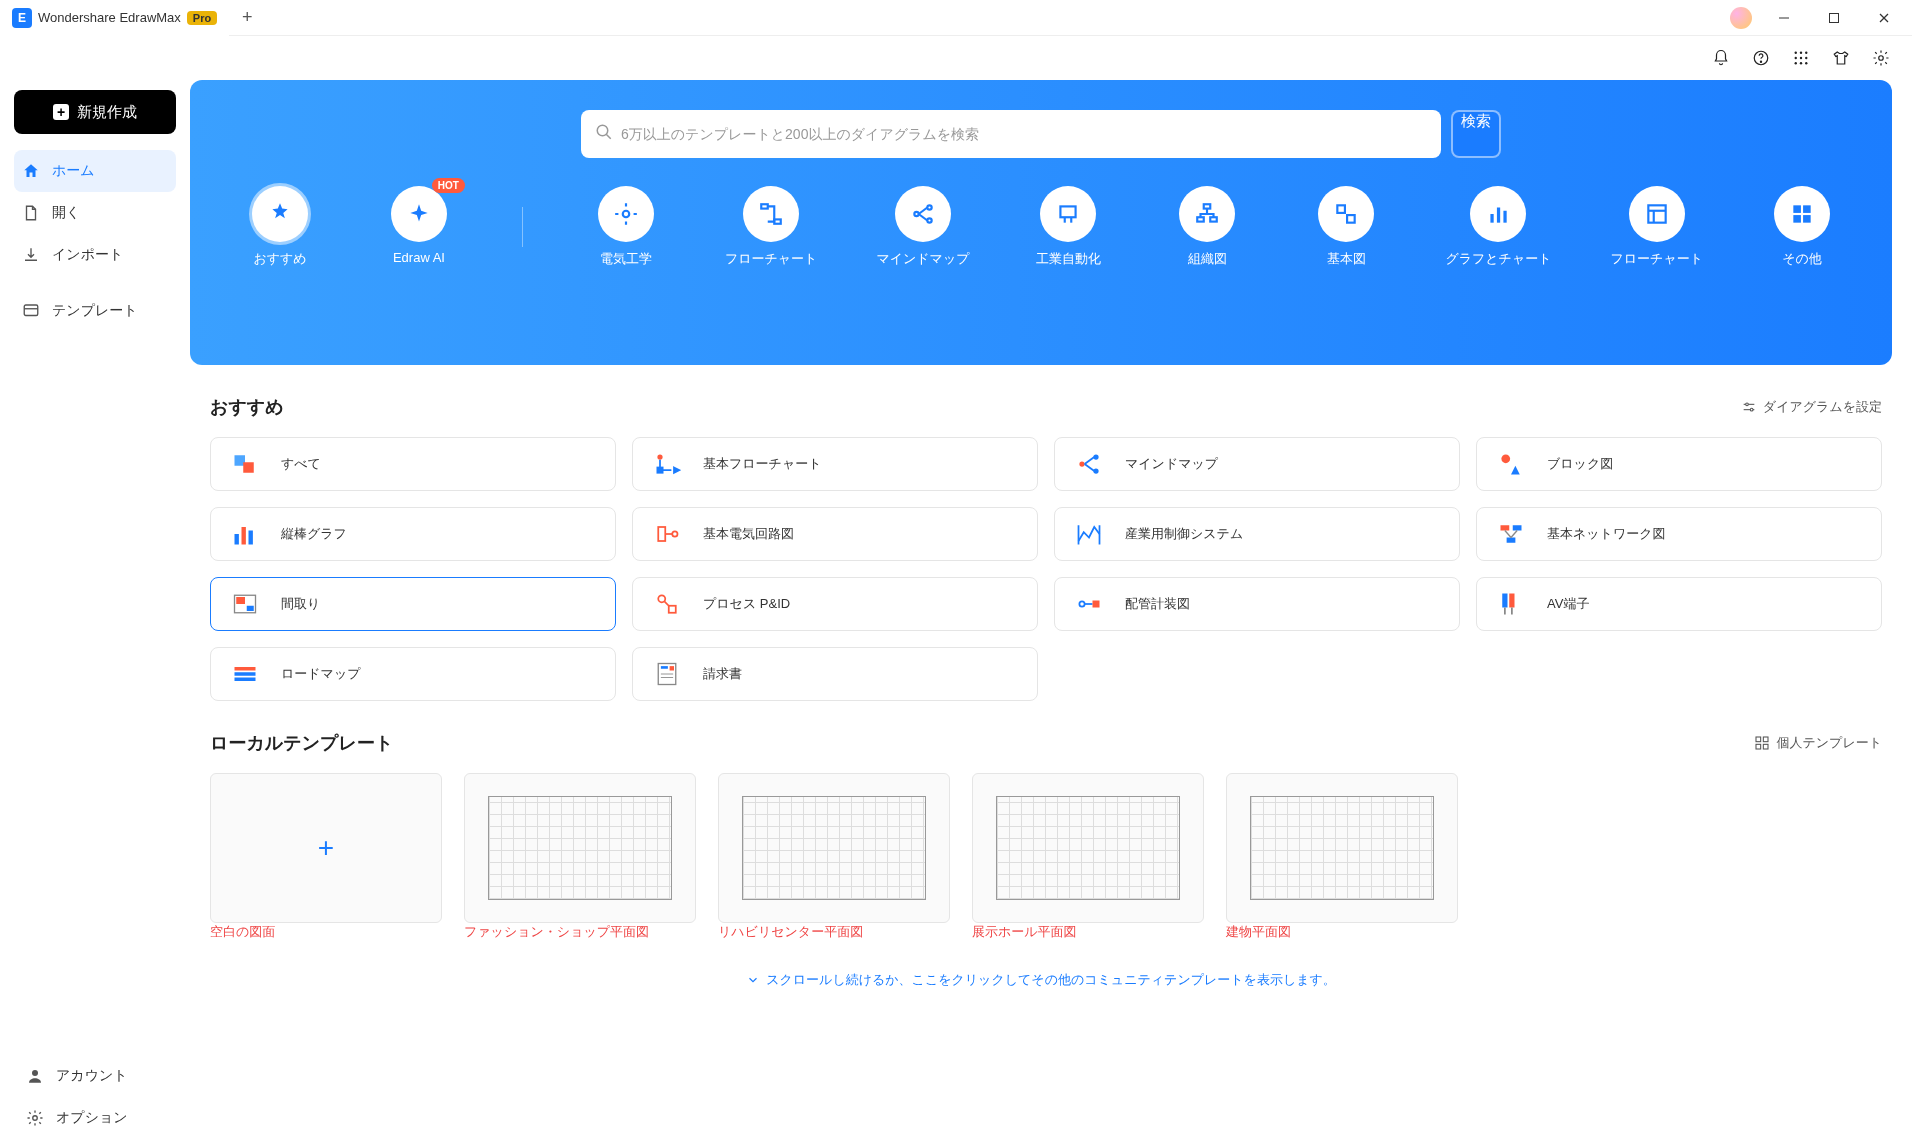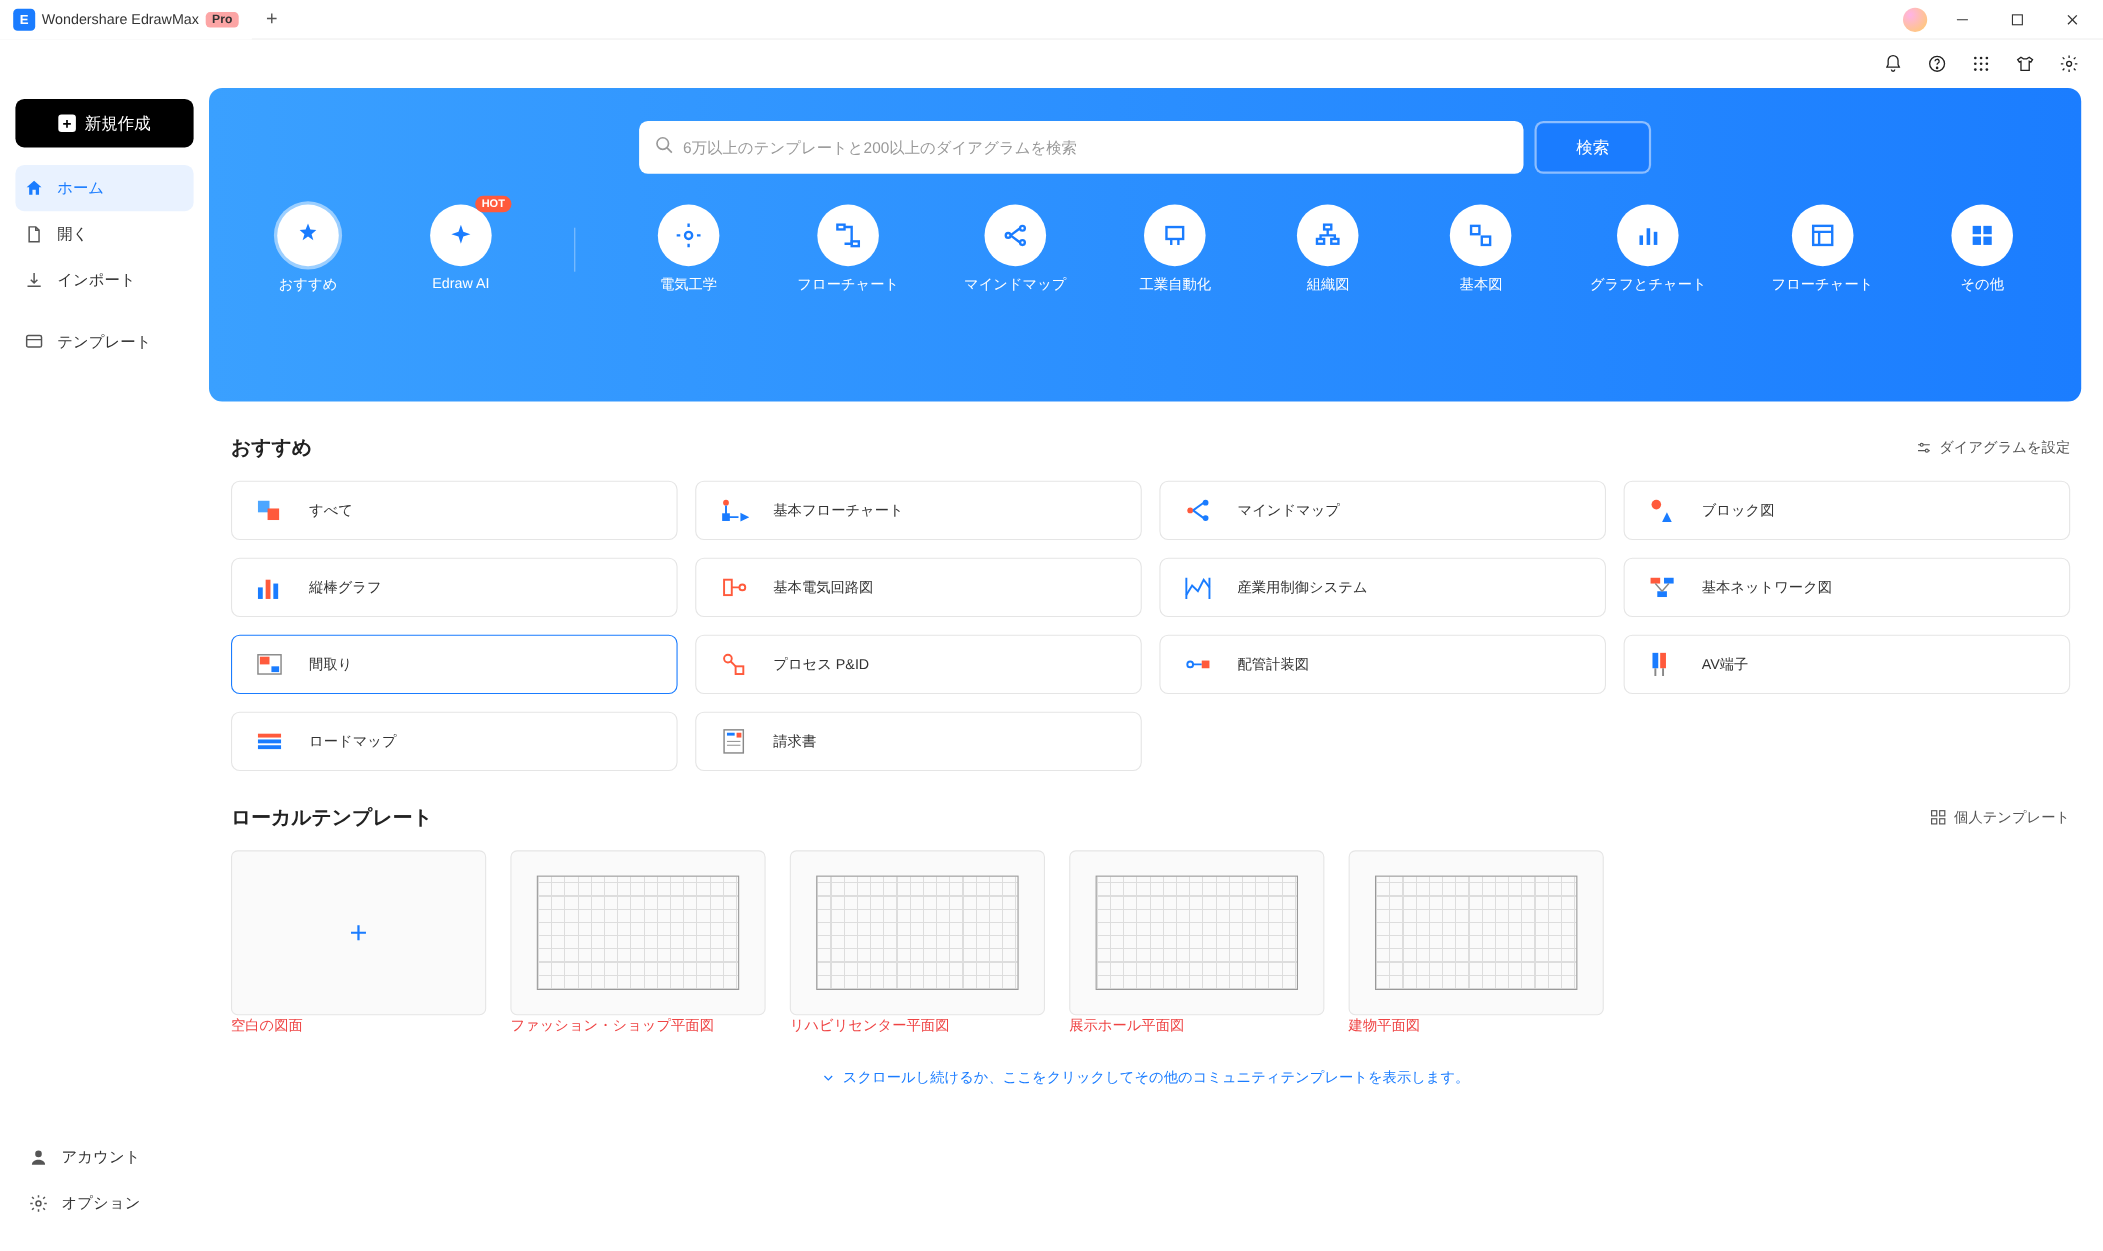--- a/index.html
+++ b/index.html
@@ -3,21 +3,21 @@
 <meta charset="utf-8">
 <style>
 * { margin: 0; padding: 0; box-sizing: border-box; font-family: -apple-system, "Segoe UI", "Hiragino Sans", "Meiryo", sans-serif; }
 body { background: #fff; width: 1912px; height: 1137px; overflow: hidden; display: flex; flex-direction: column; }
 
 
 .title-bar { height: 36px; display: flex; align-items: center; background: #fff; border-bottom: 1px solid #eee; }
 .tab { display: flex; align-items: center; height: 36px; padding: 0 12px; background: #fff; gap: 6px; border-radius: 8px 8px 0 0; }
 .app-logo { width: 20px; height: 20px; background: #1a7cff; border-radius: 4px; display: flex; align-items: center; justify-content: center; color:#fff; font-weight:bold; font-size:12px; }
 .tab-title { font-size: 13px; color: #333; }
-.pro-badge { background: #fca5a5; color: #333; font-size: 11px; font-weight: 600; padding: 1px 6px; border-radius: 4px; }
+.pro-badge { background: #eab308; color: #333; font-size: 11px; font-weight: 600; padding: 1px 6px; border-radius: 4px; }
 .tab-plus { width: 36px; display:flex; align-items:center; justify-content:center; font-size:18px; color:#555;}
 .title-spacer { flex: 1; }
 .title-right { display:flex; align-items:center; gap:14px; padding-right:10px; }
 .avatar-ico { width:22px; height:22px; border-radius:50%; background: radial-gradient(circle at 30% 30%, #ffb3e6, #ffcc66); }
 .win-btn { width:36px; height:36px; display:flex; align-items:center; justify-content:center; color:#333; }
 .win-btn svg { width:12px; height:12px; }
 
 
 .toolbar-row { height: 44px; display:flex; align-items:center; justify-content:flex-end; padding-right: 22px; gap: 22px; }
 .toolbar-ico { width:18px; height:18px; color:#222; display:flex; align-items:center; justify-content:center; }
@@ -26,32 +26,32 @@
 
 .main { flex:1; display:flex; min-height:0; }
 .sidebar { width: 190px; padding: 10px 14px; display:flex; flex-direction:column; }
 .new-btn { background:#000; color:#fff; border-radius:8px; height:44px; display:flex; align-items:center; justify-content:center; gap:8px; font-size:15px; margin-bottom:16px;}
 .new-btn .plus-sq { width:16px; height:16px; background:#fff; color:#000; border-radius:3px; display:flex; align-items:center; justify-content:center; font-weight:bold; font-size:14px;}
 .nav-item { display:flex; align-items:center; gap:12px; height:42px; padding:0 8px; font-size:14px; color:#333; border-radius:8px;}
 .nav-item.active { background:#e9f2ff; color:#1a7cff; }
 .nav-item .nico { width:18px; height:18px; display:flex; align-items:center; justify-content:center; }
 .nav-item svg { width:18px; height:18px; }
 .sidebar-spacer { flex:1; }
-.footer-item { display:flex; align-items:flex-start; gap:12px; height:42px; padding:0 12px; font-size:14px; color:#333; }
+.footer-item { display:flex; align-items:flex-end; gap:12px; height:42px; padding:0 12px; font-size:14px; color:#333; }
 .footer-item svg { width:18px; height:18px; }
 
 
 .content { flex:1; overflow:auto; padding: 0 20px 20px 0; }
 .hero { background: linear-gradient(90deg, #3aa0ff 0%, #1b7dff 100%); height: 285px; border-radius: 12px; padding: 30px 40px 0 40px; display:flex; flex-direction:column; align-items:center; position:relative; }
 .search-row { display:flex; width: 920px; gap:10px; }
 .search-box { flex:1; background:#fff; border-radius:8px; height:48px; display:flex; align-items:center; padding:0 14px; gap:8px; }
 .search-box input { border:none; outline:none; flex:1; font-size:14px; color:#4c1d95; background:transparent; }
 .search-box input::placeholder { color:#999; }
 .search-ico { color:#999; }
-.search-btn { background:#1a7cff; color:#fff; border:2px solid rgba(255,255,255,0.5); height:48px; padding:0 36px; border-radius:8px; font-size:15px; display:flex; align-items:center; }
+.search-btn { background:#1a7cff; color:#fff; border:2px solid rgba(255,255,255,0.5); height:48px; padding:0 8px; border-radius:8px; font-size:15px; display:flex; align-items:flex-start; }
 
 .cat-row { display:flex; gap: 24px; margin-top:28px; align-items:flex-start; width:100%; justify-content:space-between; padding:0 10px;}
 .cat { display:flex; flex-direction:column; align-items:center; gap:8px; color:#fff; font-size:13px; position:relative; min-width:80px; text-align:center;}
 .cat .circle { width:56px; height:56px; background:#fff; border-radius:50%; display:flex; align-items:center; justify-content:center; color:#1a7cff;}
 .cat.active .circle { box-shadow: 0 0 0 3px rgba(255,255,255,0.5); }
 .cat .circle svg { width:26px; height:26px; }
 .hot-badge { position:absolute; top:-8px; right:-6px; background:#ff5a3c; color:#fff; font-size:10px; font-weight:bold; padding:2px 6px; border-radius:8px; }
 .cat-divider { width:1px; height:40px; background:rgba(255,255,255,0.4); align-self:center; margin:0 4px;}
 
 

